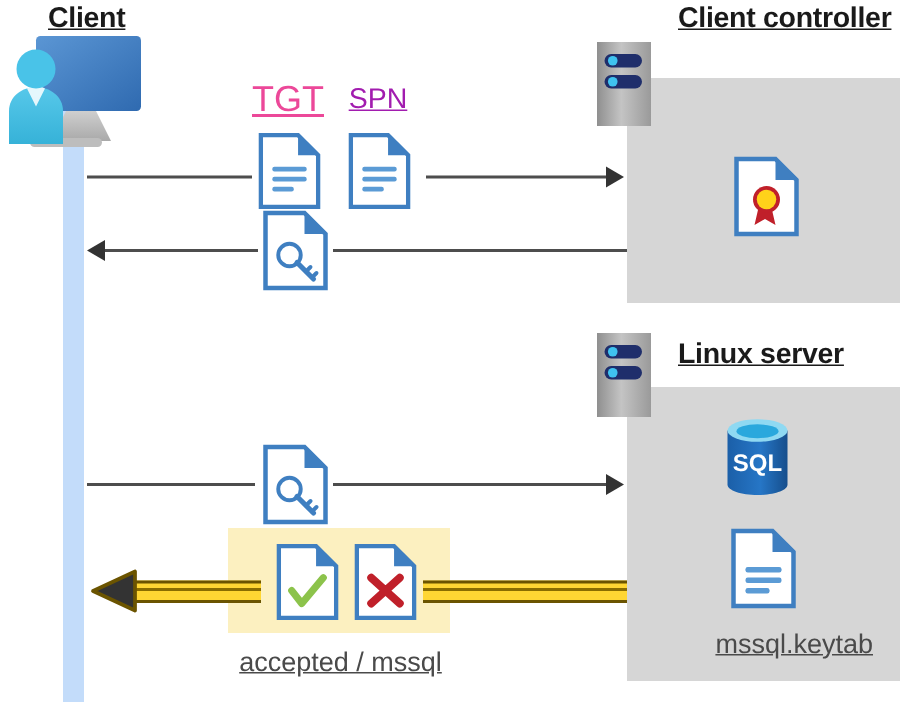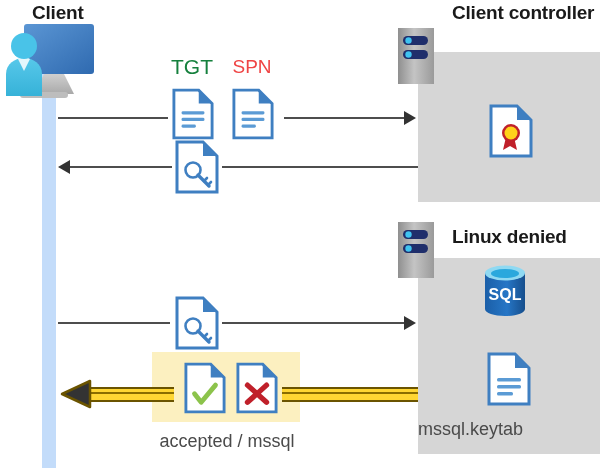--- a/index.html
+++ b/index.html
@@ -1,21 +1,21 @@
 <!DOCTYPE html>
 <html><head>
 <meta charset="utf-8">
 <style>
   html,body{margin:0;padding:0;background:#ffffff;}
   body{
     width:600px;height:468px;position:relative;overflow:hidden;
     font-family:"Liberation Sans","DejaVu Sans",sans-serif;
     -webkit-font-smoothing:antialiased;
   }
-  .abs{position:absolute;}
+  .abs{position:absolute;text-decoration:underline;}
 
   
   .title-bold{
     font-weight:bold;color:#1a1a1a;font-size:19px;line-height:22px;
     letter-spacing:-0.2px;
   }
   .label-plain{
     color:#4a4a4a;font-size:18px;line-height:22px;font-weight:normal;
   }
 
@@ -108,35 +108,35 @@
 <div class="abs" style="left:489px;top:104px;">
   <svg width="44" height="54" viewBox="0 0 44 54">
     <path d="M2 2 h26 l14 14 v36 h-40 z" fill="#ffffff" stroke="#3f7fc1" stroke-width="3"></path>
     <path d="M28 2 l14 14 h-14 z" fill="#3f7fc1"></path>
     <path d="M17 33 l-3 13 l7 -4 l7 4 l-3 -13 z" fill="#c0202a"></path>
     <circle cx="22" cy="29" r="9" fill="#c0202a"></circle>
     <circle cx="22" cy="29" r="6.5" fill="#ffd21a"></circle>
   </svg>
 </div>
 
-<div class="abs title-bold" style="left:452px;top:226px;width:148px;">Linux denied</div>
+<div class="abs title-bold" style="left:452px;top:226px;width:148px;">Linux server</div>
 
 <div class="abs gray-panel" style="left:418px;top:258px;width:182px;height:196px;"></div>
 
 <div class="abs" style="left:398px;top:222px;">
   <svg class="server-icon" viewBox="0 0 36 56">
     <rect x="0" y="0" width="36" height="56" fill="url(#srv1)"></rect>
     <rect x="5" y="8" width="25" height="9" rx="4.5" fill="#1f2e6b"></rect>
     <circle cx="10.5" cy="12.5" r="3.2" fill="#3fc3f0"></circle>
     <rect x="5" y="22" width="25" height="9" rx="4.5" fill="#1f2e6b"></rect>
     <circle cx="10.5" cy="26.5" r="3.2" fill="#3fc3f0"></circle>
   </svg>
 </div>
 
-<div class="abs" style="left:481px;top:264px;">
+<div class="abs" style="left:481px;top:278px;">
   <svg width="48" height="54" viewBox="0 0 48 54">
     <defs>
       <linearGradient id="sqlg" x1="0" y1="0" x2="1" y2="0">
         <stop offset="0" stop-color="#1b5fa8"></stop>
           <stop offset="0.55" stop-color="#2676c6"></stop>
         <stop offset="1" stop-color="#164e8c"></stop>
       </linearGradient>
     </defs>
     <path d="M4 9 v36 c0 4 9 7 20 7 s20 -3 20 -7 v-36 z" fill="url(#sqlg)"></path>
     <ellipse cx="24" cy="9" rx="20" ry="7.5" fill="#8fd9f2"></ellipse>
@@ -148,24 +148,24 @@
 <div class="abs" style="left:487px;top:352px;">
   <svg width="44" height="54" viewBox="0 0 44 54">
     <path d="M2 2 h26 l14 14 v36 h-40 z" fill="#ffffff" stroke="#3f7fc1" stroke-width="3"></path>
     <path d="M28 2 l14 14 h-14 z" fill="#3f7fc1"></path>
     <rect x="10" y="26" width="24" height="3.6" rx="1.5" fill="#5b9bd5"></rect>
     <rect x="10" y="33" width="24" height="3.6" rx="1.5" fill="#5b9bd5"></rect>
     <rect x="10" y="40" width="16" height="3.6" rx="1.5" fill="#5b9bd5"></rect>
   </svg>
 </div>
 
-<div class="abs label-plain" style="left:418px;top:418px;width:164px;text-align:left;">mssql.keytab</div>
-
-<div class="abs label-plain" style="left:168px;top:56px;width:48px;text-align:center;font-size:21px;color:#15803d;">TGT</div>
-<div class="abs label-plain" style="left:228px;top:56px;width:48px;text-align:center;font-size:19px;color:#ef4444;">SPN</div>
+<div class="abs label-plain" style="left:418px;top:418px;width:164px;text-align:right;">mssql.keytab</div>
+
+<div class="abs label-plain" style="left:168px;top:56px;width:48px;text-align:center;font-size:24px;color:#ec4899;">TGT</div>
+<div class="abs label-plain" style="left:228px;top:56px;width:48px;text-align:center;font-size:19px;color:#a21caf;">SPN</div>
 
 <div class="abs line" style="left:58px;top:117px;width:110px;"></div>
 <div class="abs line" style="left:284px;top:117px;width:120px;"></div>
 <div class="abs arrowhead-right" style="left:404px;top:111px;"></div>
 
 <div class="abs" style="left:172px;top:88px;">
   <svg width="42" height="52" viewBox="0 0 44 54">
     <path d="M2 2 h26 l14 14 v36 h-40 z" fill="#ffffff" stroke="#3f7fc1" stroke-width="3"></path>
     <path d="M28 2 l14 14 h-14 z" fill="#3f7fc1"></path>
     <rect x="10" y="24" width="24" height="3.4" rx="1.5" fill="#5b9bd5"></rect>

